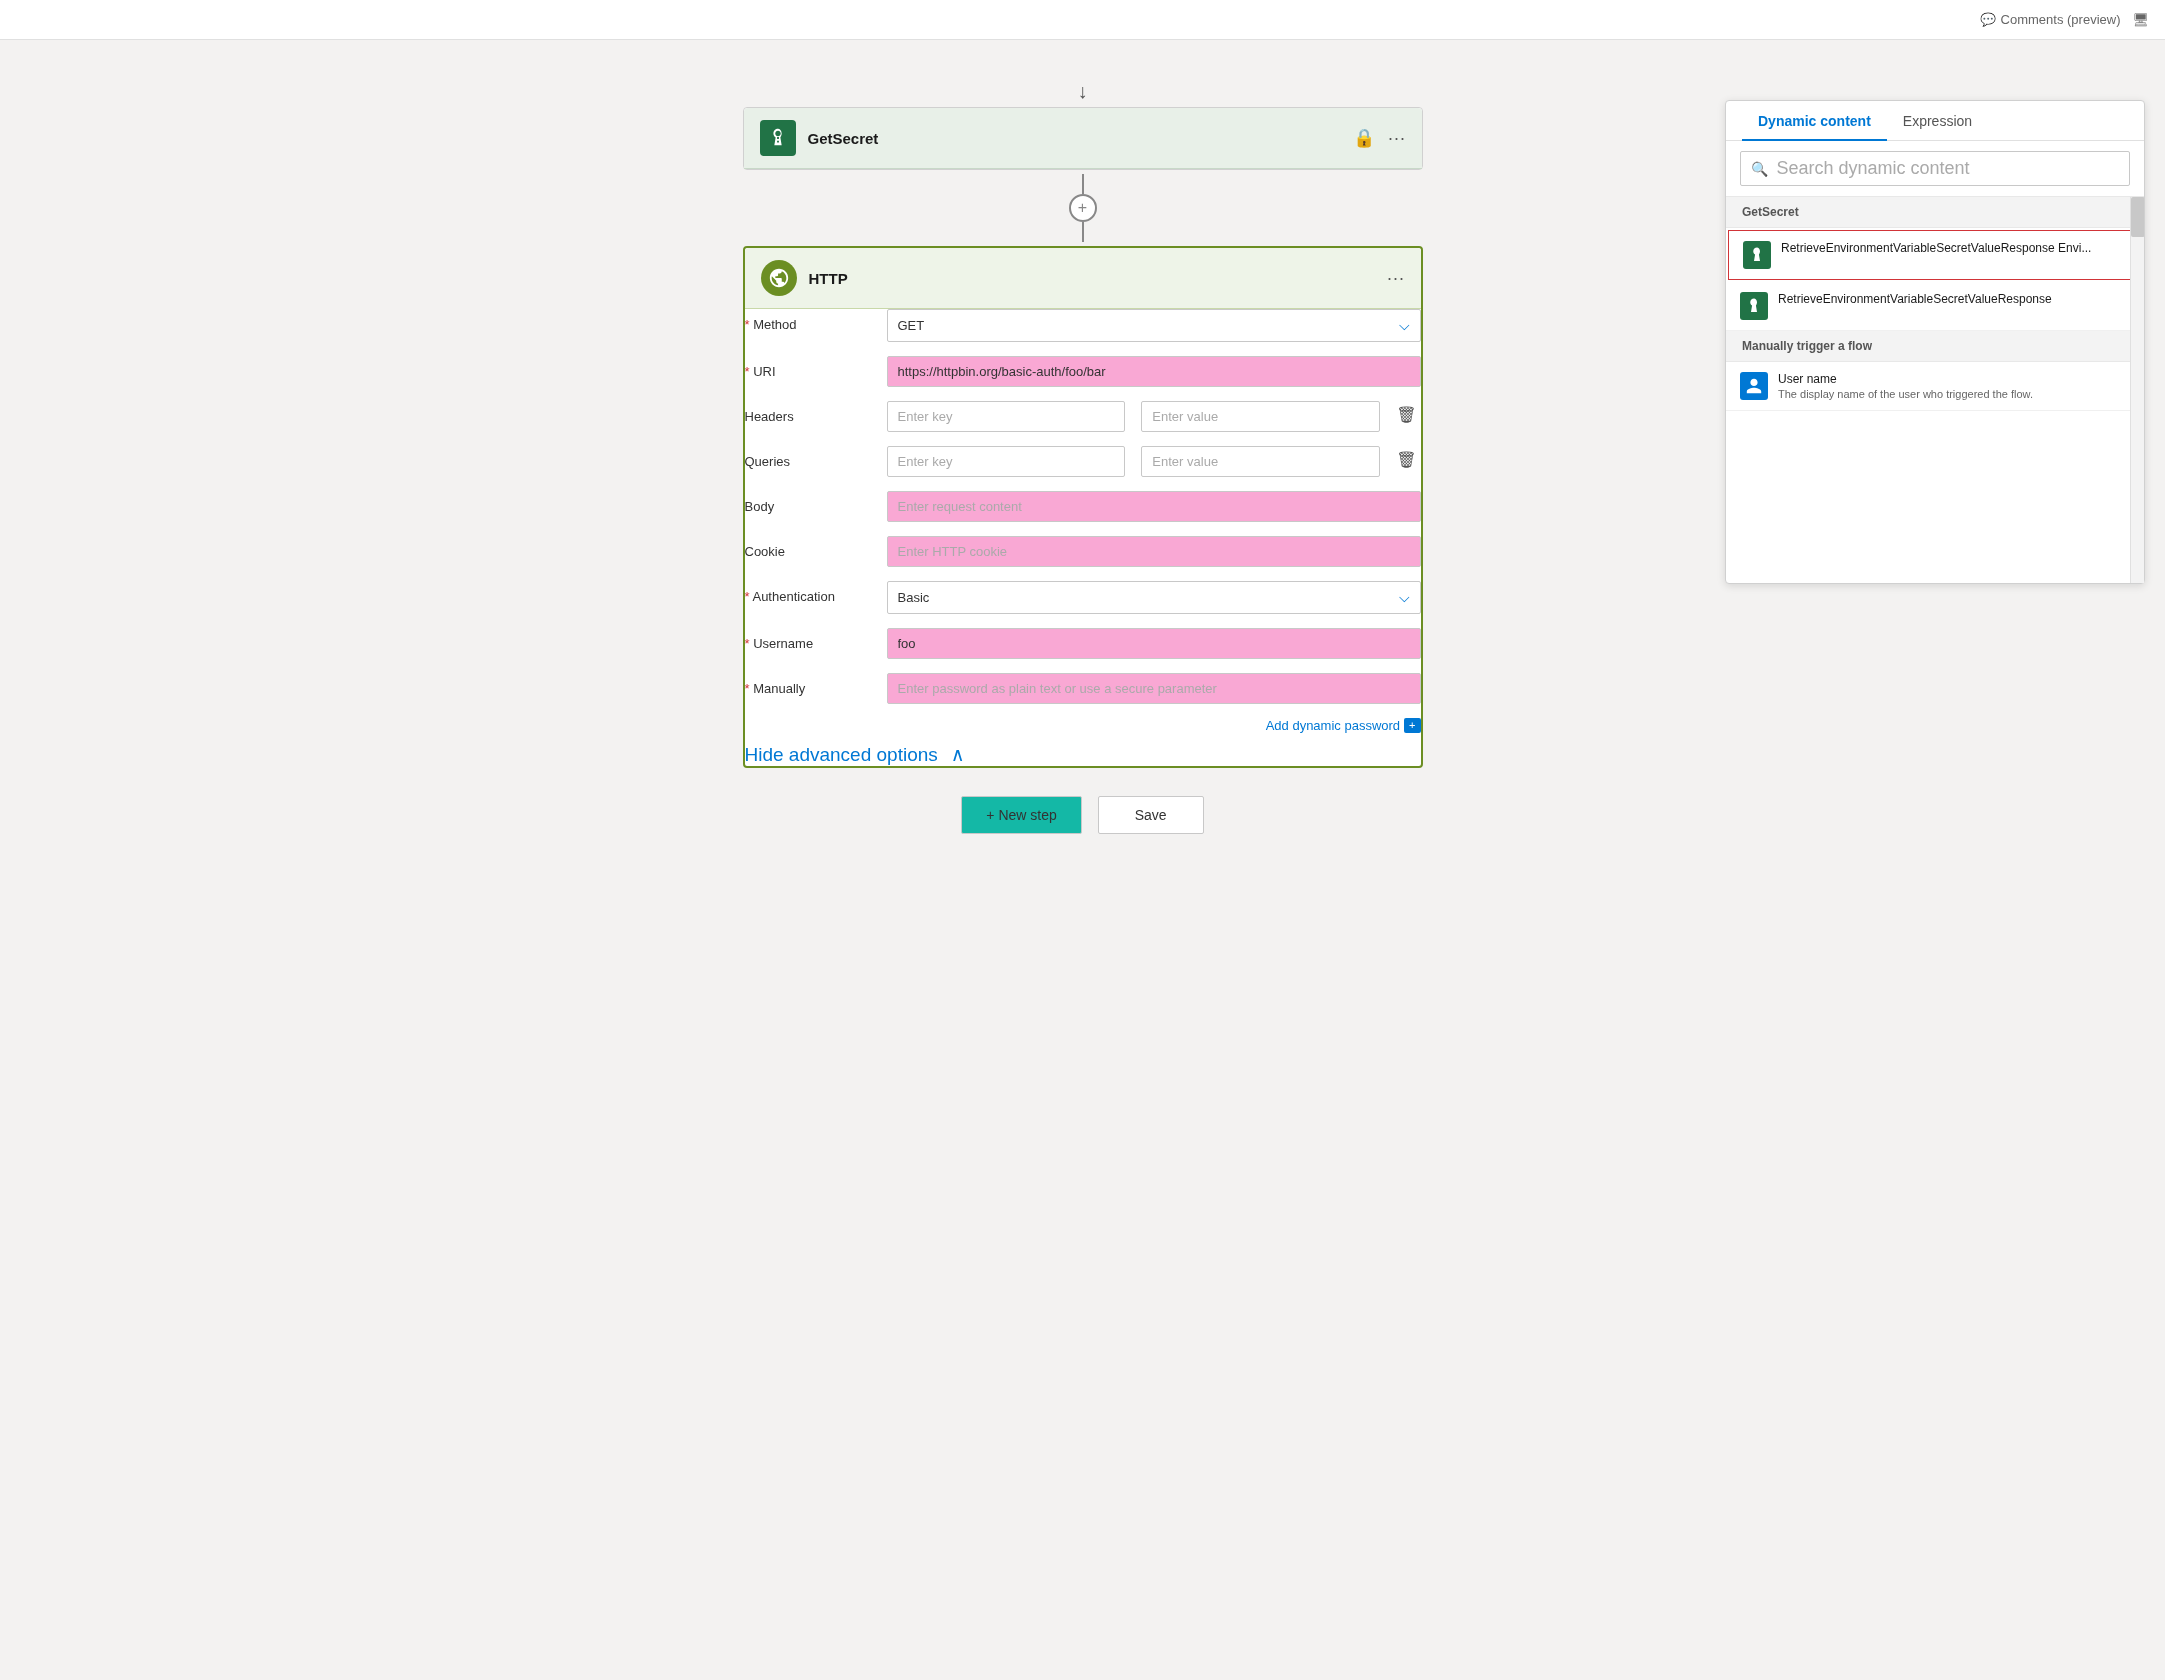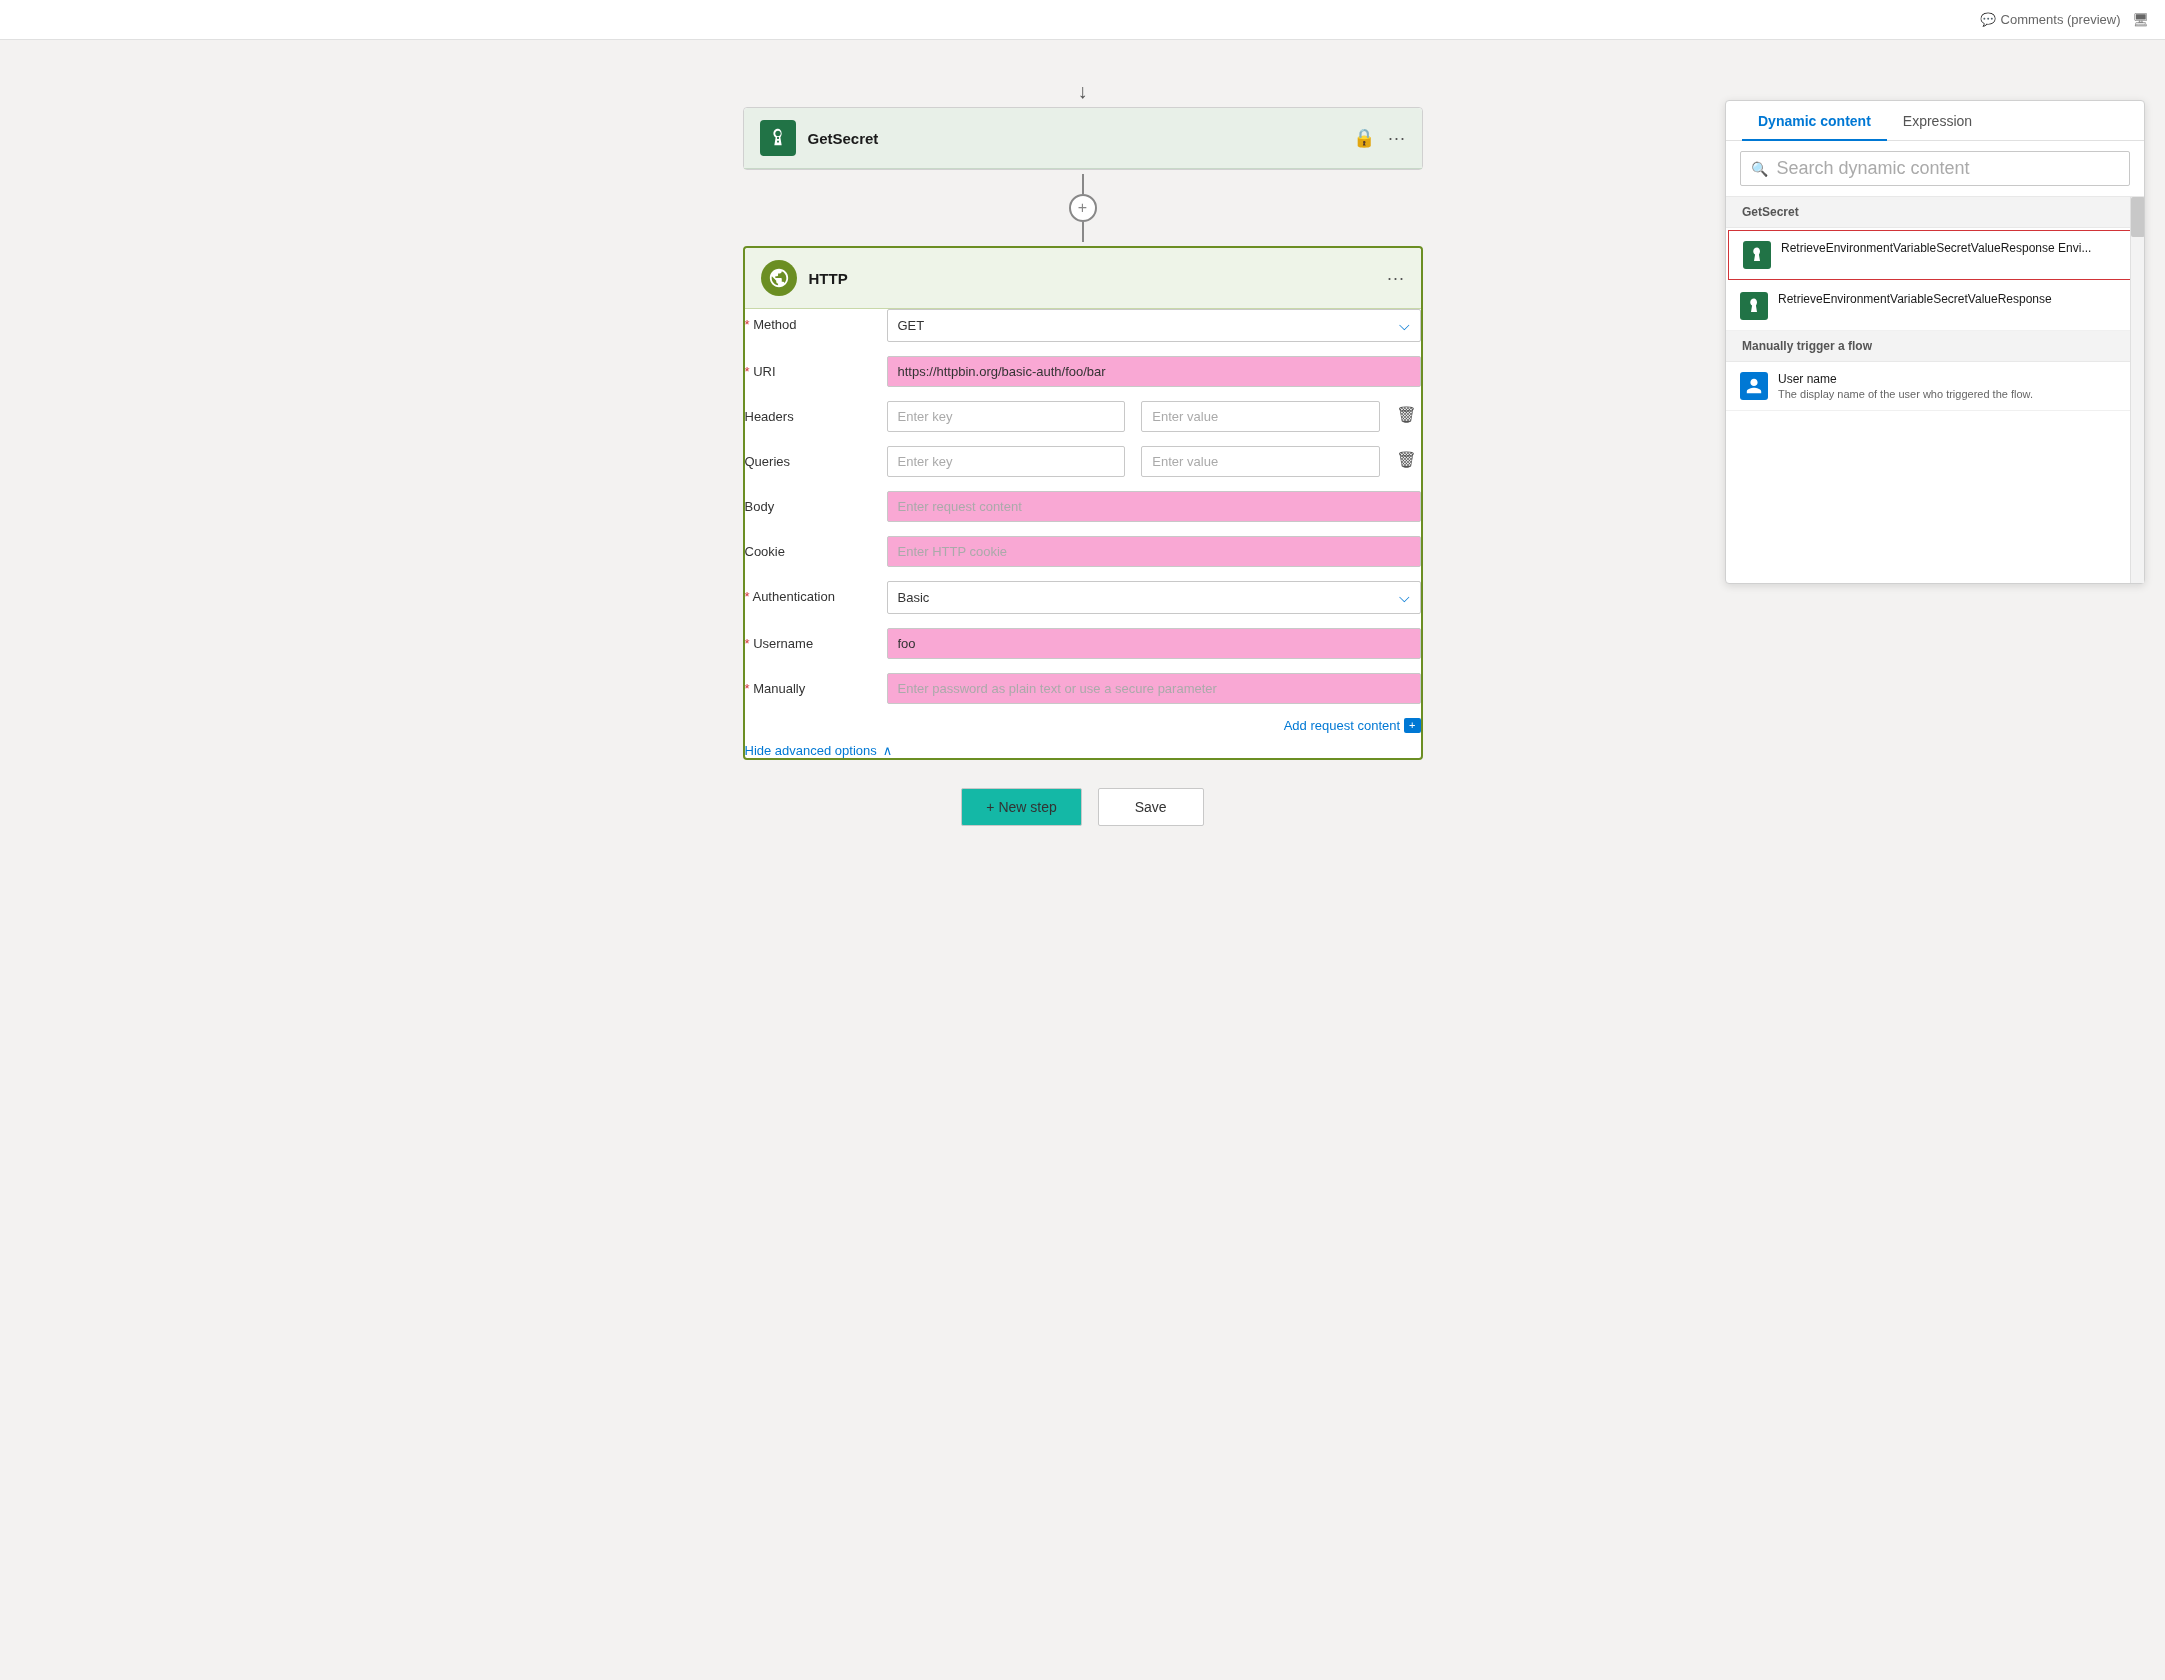--- a/index.html
+++ b/index.html
@@ -270,25 +270,25 @@
       background: #0078d4;
       color: white;
       border-radius: 2px;
       padding: 1px 5px;
       font-size: 11px;
       margin-left: 4px;
     }
 
     .hide-advanced {
       color: #0078d4;
-      font-size: 13px;
-      cursor: pointer;
-      display: flex;
-      align-items: center;
-      gap: 6px;
+      font-size: 19px;
+      cursor: pointer;
+      display: flex;
+      align-items: center;
+      gap: 13px;
     }
 
     
     .bottom-actions {
       display: flex;
       gap: 16px;
       margin-top: 28px;
       justify-content: center;
     }
 
@@ -572,21 +572,21 @@
           <label class="form-label required">Username</label>
           <input class="form-input" type="text" value="foo" style="">
         </div>
 
         <div class="form-row">
           <label class="form-label required">Manually</label>
           <input class="form-input" type="text" placeholder="Enter password as plain text or use a secure parameter" style="">
         </div>
 
         <div class="add-dynamic-link">
-          <span>Add request content</span>
+          <span>Add dynamic password</span>
           <span class="dynamic-badge">+</span>
         </div>
 
         <div class="hide-advanced">
           <span>Hide advanced options</span>
           <span>∧</span>
         </div>
 
       </div>
     </div>

